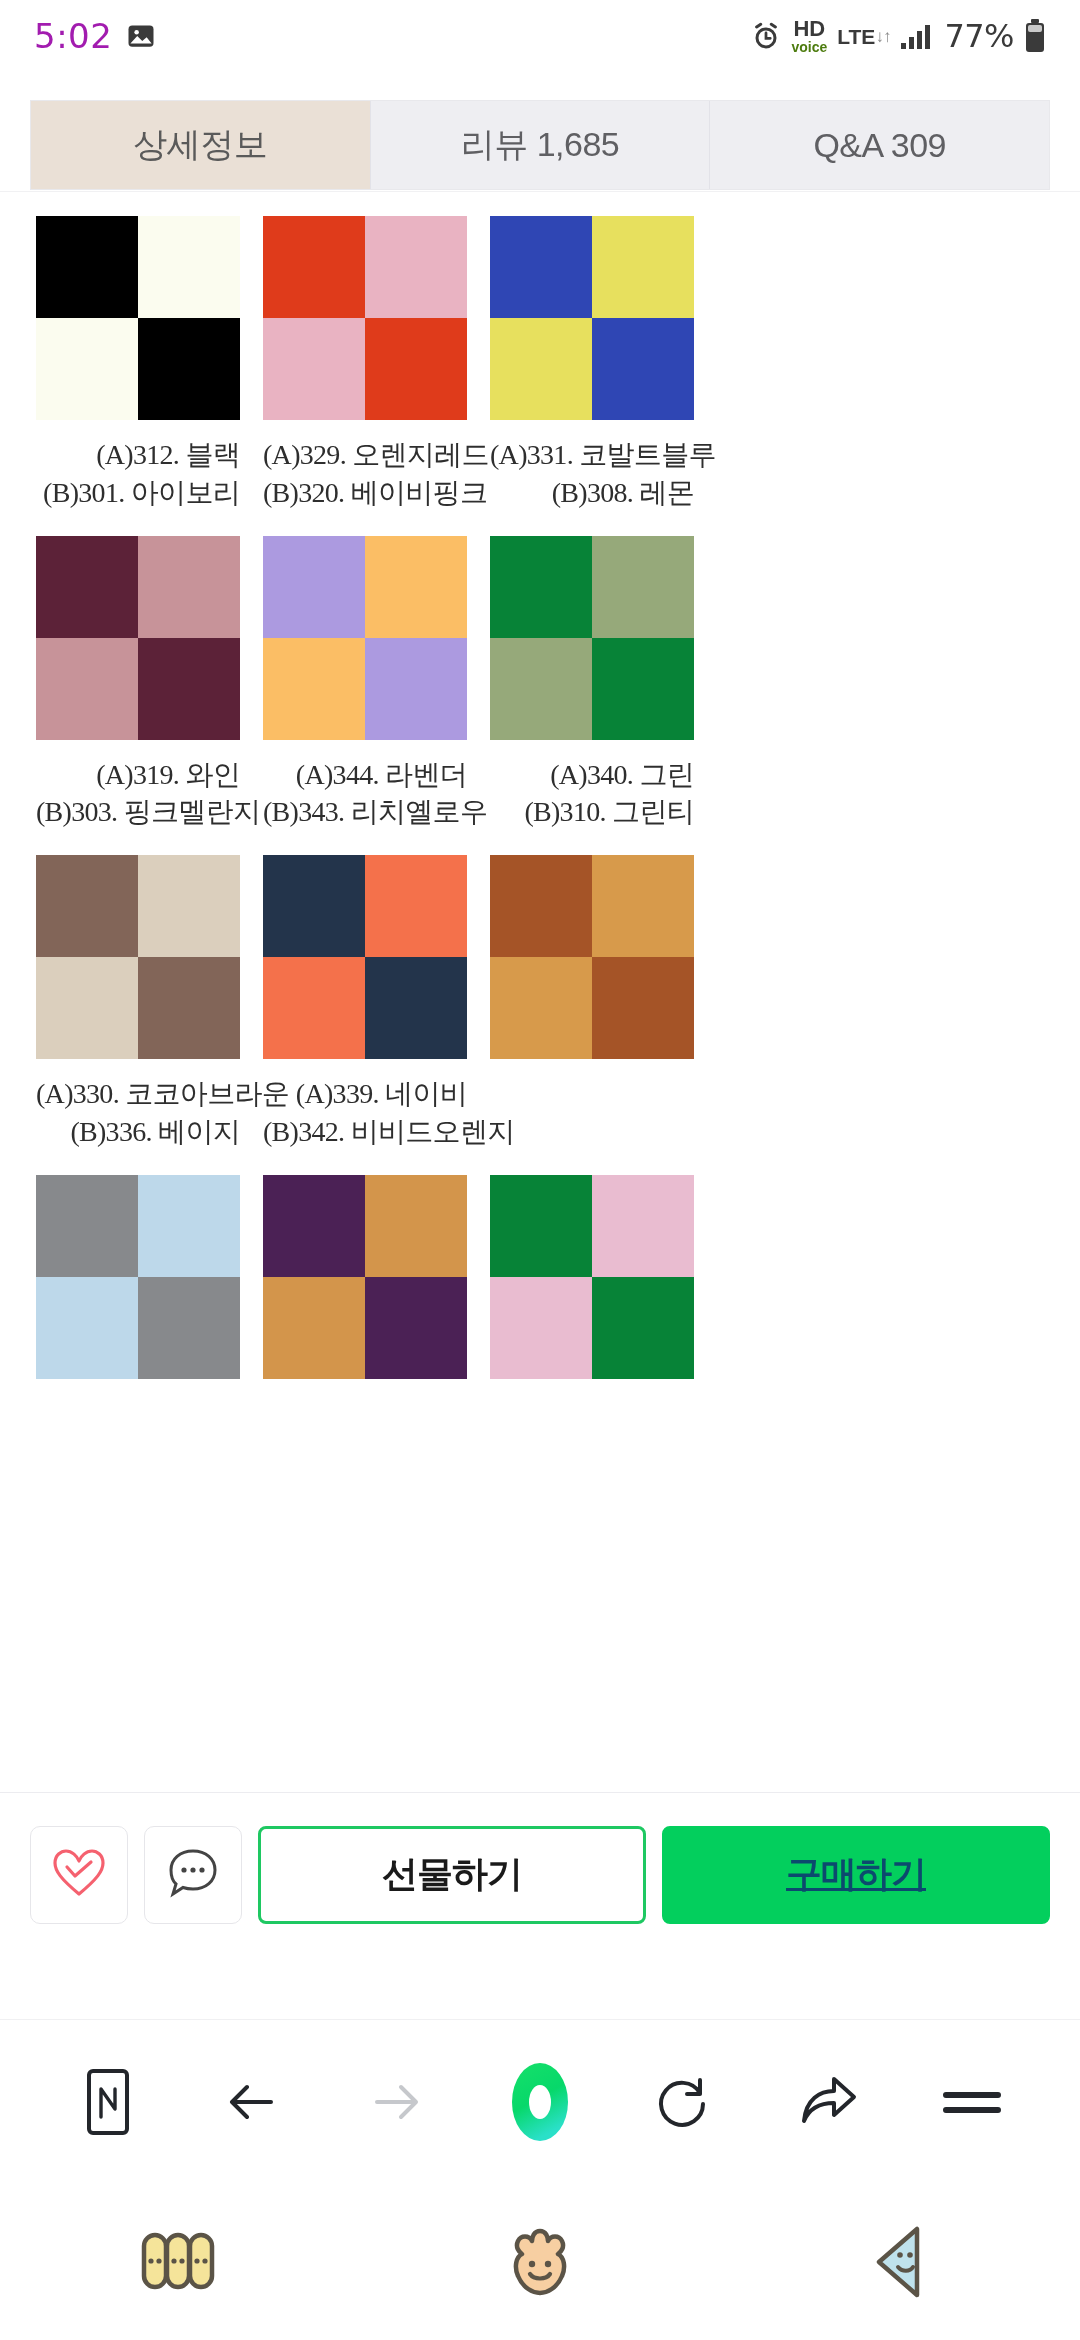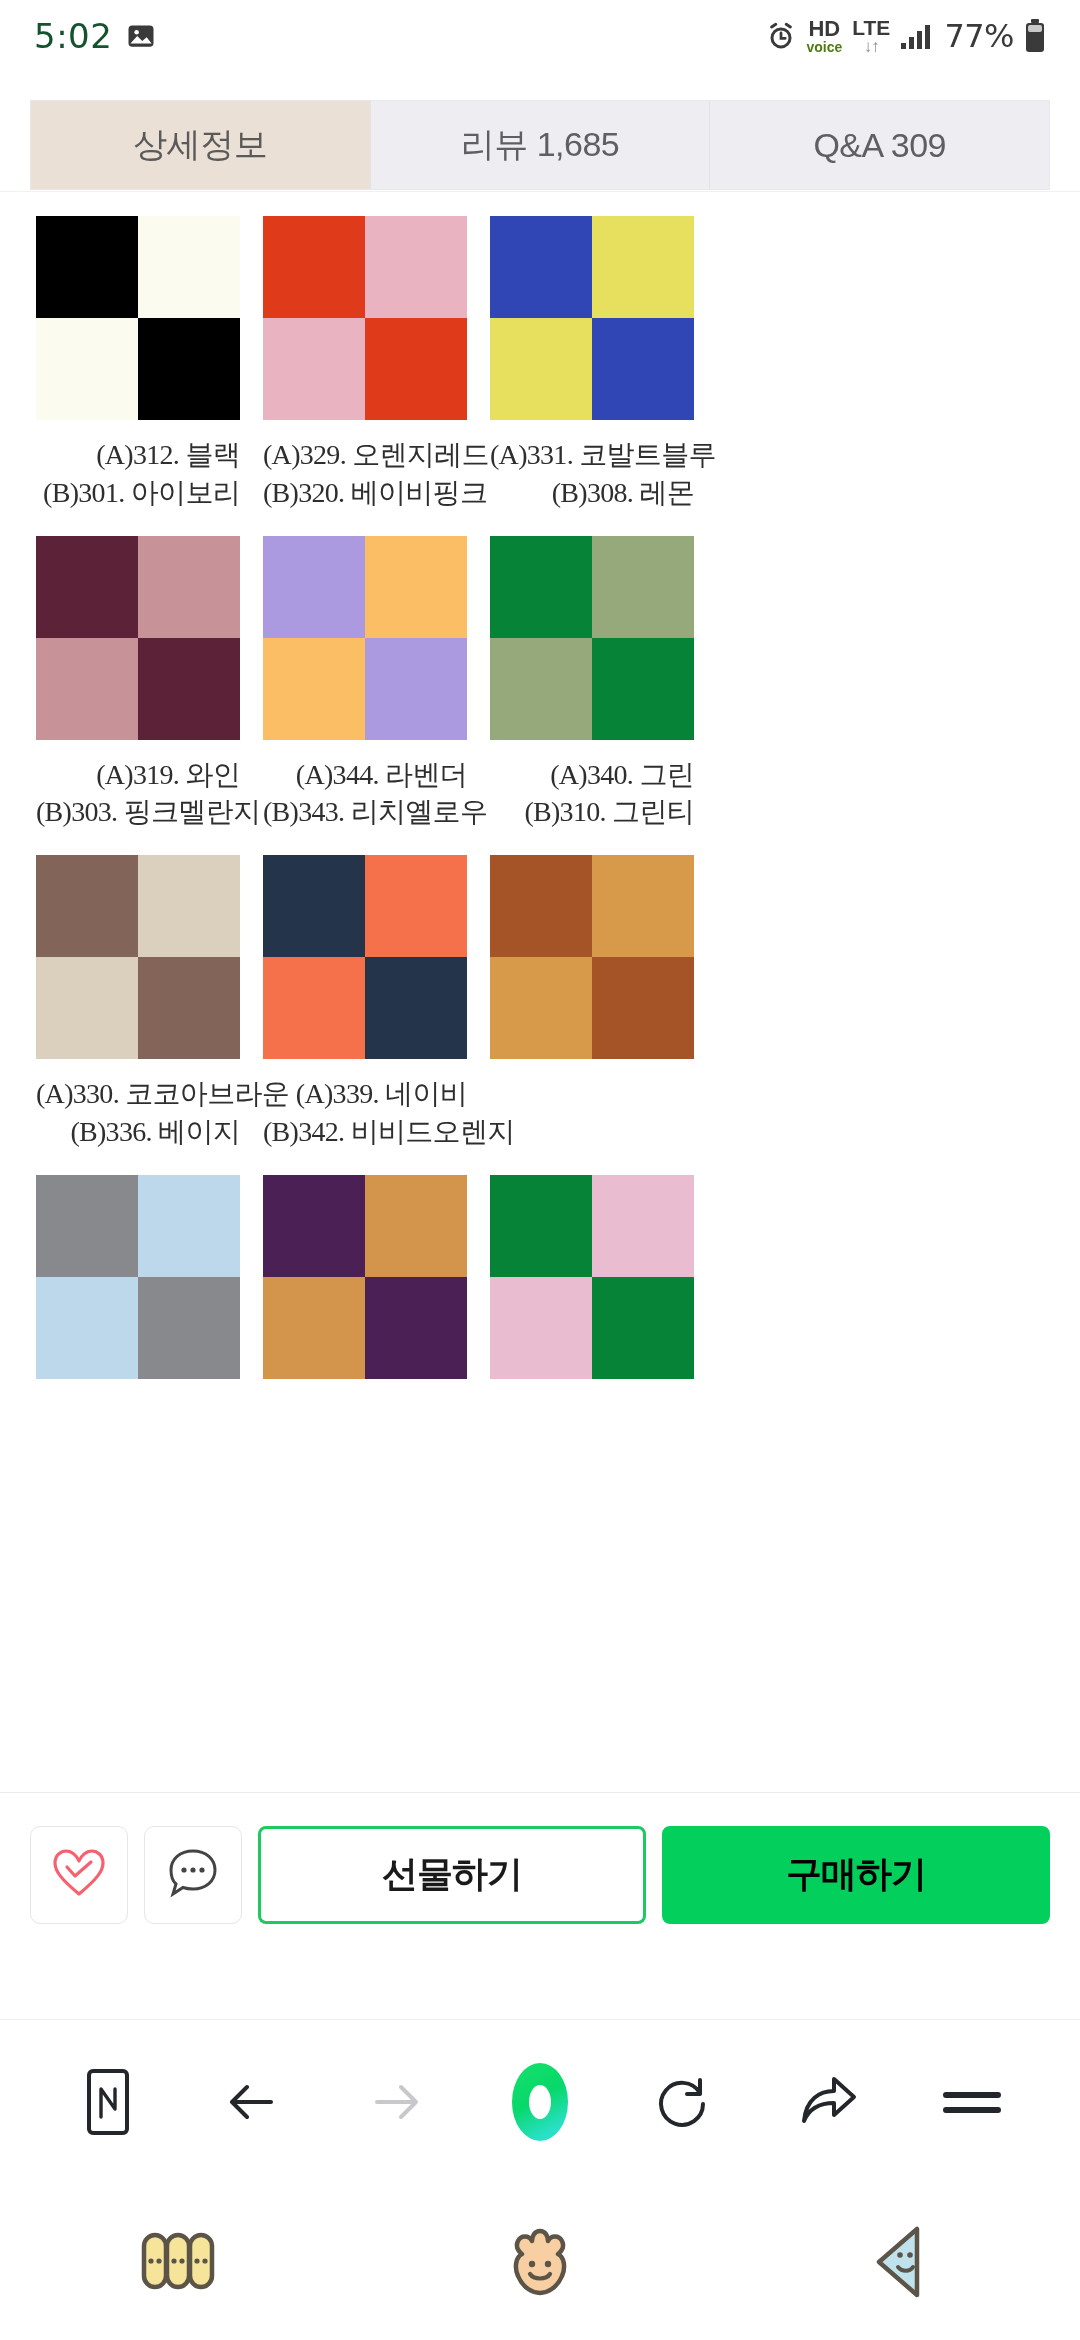--- a/index.html
+++ b/index.html
@@ -11,21 +11,21 @@
   }
   #screen { position: relative; width: 1080px; height: 2340px; background: #fff; }
 
   
   .status-bar {
     position: absolute; top: 0; left: 0; width: 1080px; height: 72px;
     display: flex; align-items: center; justify-content: space-between;
     padding: 0 34px; background: #ffffff;
   }
   .status-left { display: flex; align-items: center; gap: 14px; }
-  .status-clock { font-size: 34px; color: #14532d; letter-spacing: 0.5px; font-family: "DejaVu Sans", sans-serif; }
+  .status-clock { font-size: 34px; color: #a21caf; letter-spacing: 0.5px; font-family: "DejaVu Sans", sans-serif; }
   .status-right { display: flex; align-items: center; gap: 10px; }
   .sb-ico { display: inline-flex; align-items: center; }
   .battery-pct { font-size: 32px; color: #3a3a3a; font-family: "DejaVu Sans", sans-serif; letter-spacing: -0.5px; }
 
   
   .tabbar {
     position: absolute; top: 100px; left: 30px; width: 1020px; height: 90px;
     display: flex; border: 1px solid #e8e8ec;
   }
   .tab {
@@ -72,21 +72,21 @@
   .ab-icon-btn {
     width: 98px; height: 98px; border: 1px solid #e6e6ea; border-radius: 10px;
     background: #fff; display: flex; align-items: center; justify-content: center;
     flex: 0 0 auto;
   }
   .ab-btn {
     height: 98px; border-radius: 8px; display: flex; align-items: center;
     justify-content: center; font-size: 36px; font-weight: bold; letter-spacing: -1px;
   }
   .ab-gift { flex: 1 1 0; background: #ffffff; border: 3px solid #1ec862; color: #1a1a1a; }
-  .ab-buy  { flex: 1 1 0; background: #03cf5d; border: 3px solid #03cf5d; color: #000000; }
+  .ab-buy  { flex: 1 1 0; background: #03cf5d; border: 3px solid #03cf5d; color: #0c4a6e; text-decoration: underline; }
 
   
   .browser-nav {
     position: absolute; top: 2019px; left: 0; width: 1080px; height: 164px;
     background: #ffffff; border-top: 1px solid #f0f0f2;
     display: flex; align-items: center; justify-content: space-around;
     padding: 0 36px;
   }
   .bn-item { display: flex; align-items: center; justify-content: center; width: 96px; height: 96px; }
 
@@ -118,21 +118,21 @@
         <svg width="30" height="30" viewBox="0 0 24 24">
           <circle cx="12" cy="13.5" r="7.2" fill="none" stroke="#3a3a3a" stroke-width="2.4"></circle>
           <path d="M12 9.5 V13.8 H15.4" fill="none" stroke="#3a3a3a" stroke-width="2.2" stroke-linecap="round"></path>
           <path d="M4.5 4.8 L7.8 2.6 M19.5 4.8 L16.2 2.6" stroke="#3a3a3a" stroke-width="2.4" stroke-linecap="round"></path>
         </svg>
       </span>
       <span class="sb-ico" style="flex-direction:column;line-height:1;">
         <span style="font-size:22px;font-weight:bold;color:#3a3a3a;">HD</span>
         <span style="font-size:14px;font-weight:bold;color:#4d7c0f;">voice</span>
       </span>
-      <span class="sb-ico" style="flex-direction:column;line-height:1;text-align:center;">
+      <span class="sb-ico" style="flex-direction:row;line-height:1;text-align:center;">
         <span style="font-size:21px;font-weight:bold;color:#3a3a3a;">LTE</span>
         <span style="font-size:17px;color:#8a8a8a;letter-spacing:-1px;">↓↑</span>
       </span>
       <span class="sb-ico">
         <svg width="34" height="28" viewBox="0 0 34 28">
           <rect x="1" y="21" width="5" height="6" fill="#3a3a3a"></rect>
           <rect x="9" y="15" width="5" height="12" fill="#3a3a3a"></rect>
           <rect x="17" y="9" width="5" height="18" fill="#3a3a3a"></rect>
           <rect x="25" y="3" width="5" height="24" fill="#3a3a3a"></rect>
         </svg>

